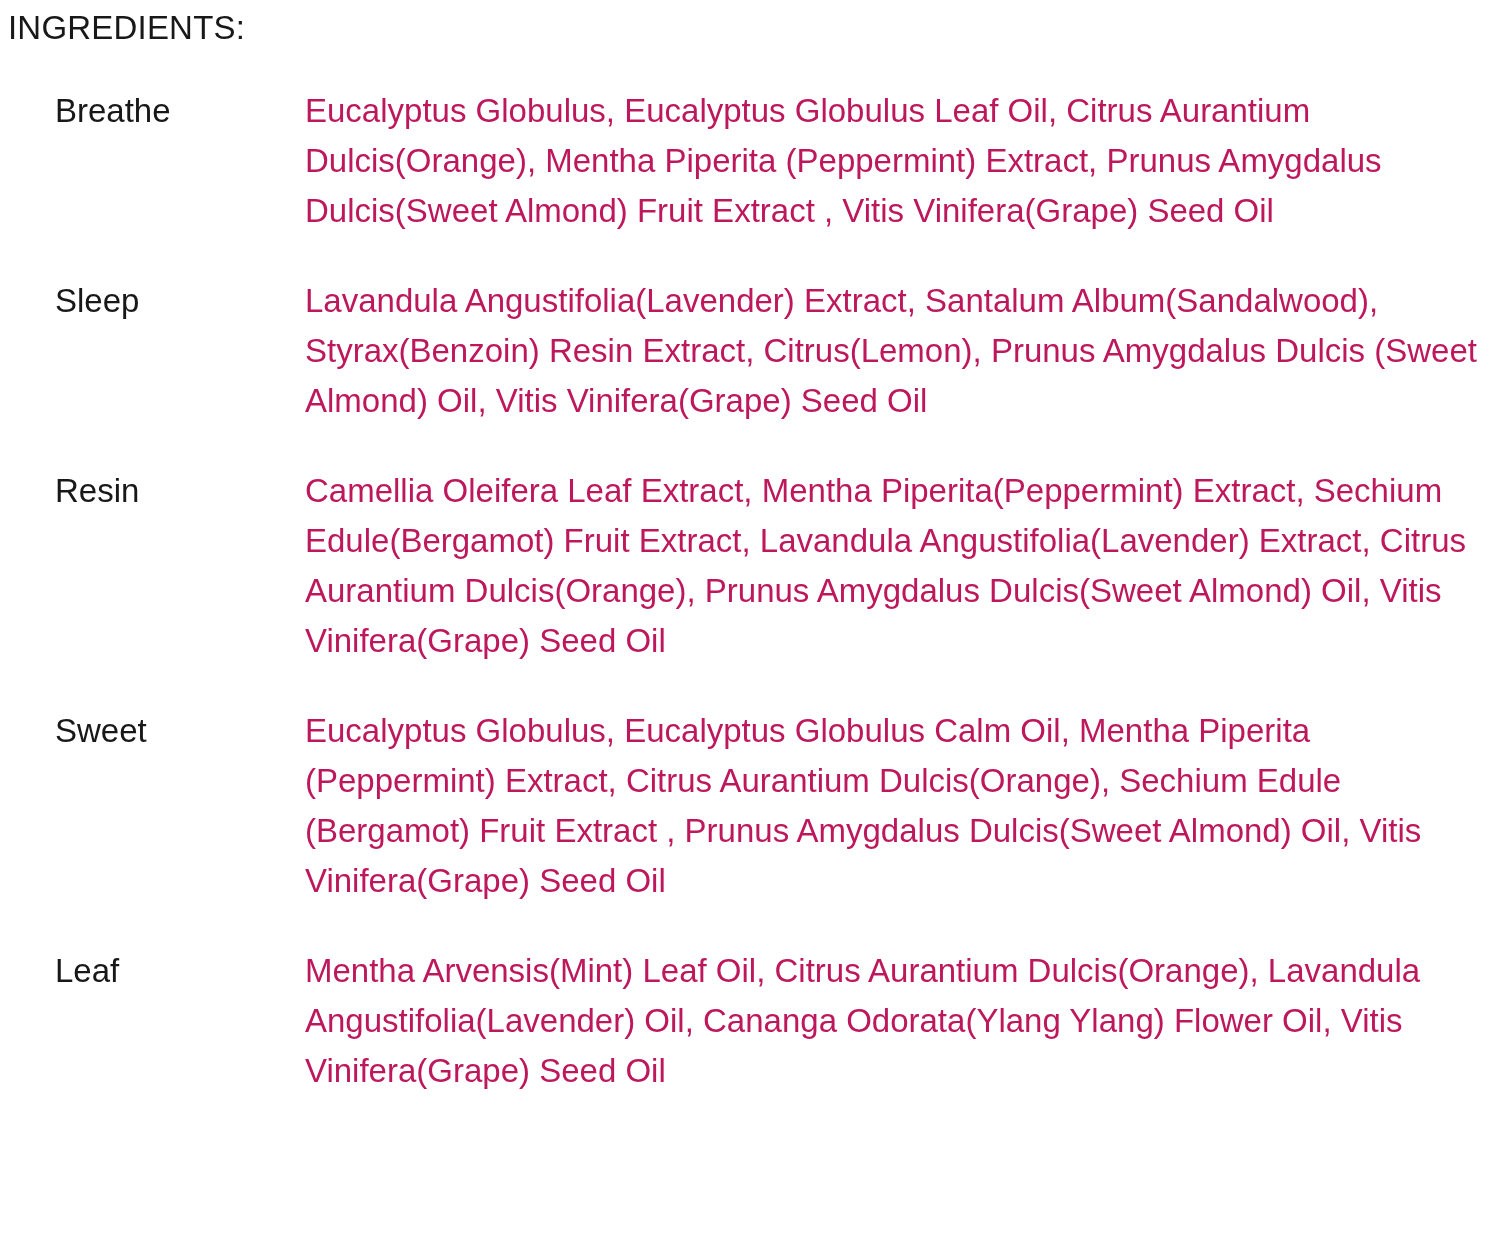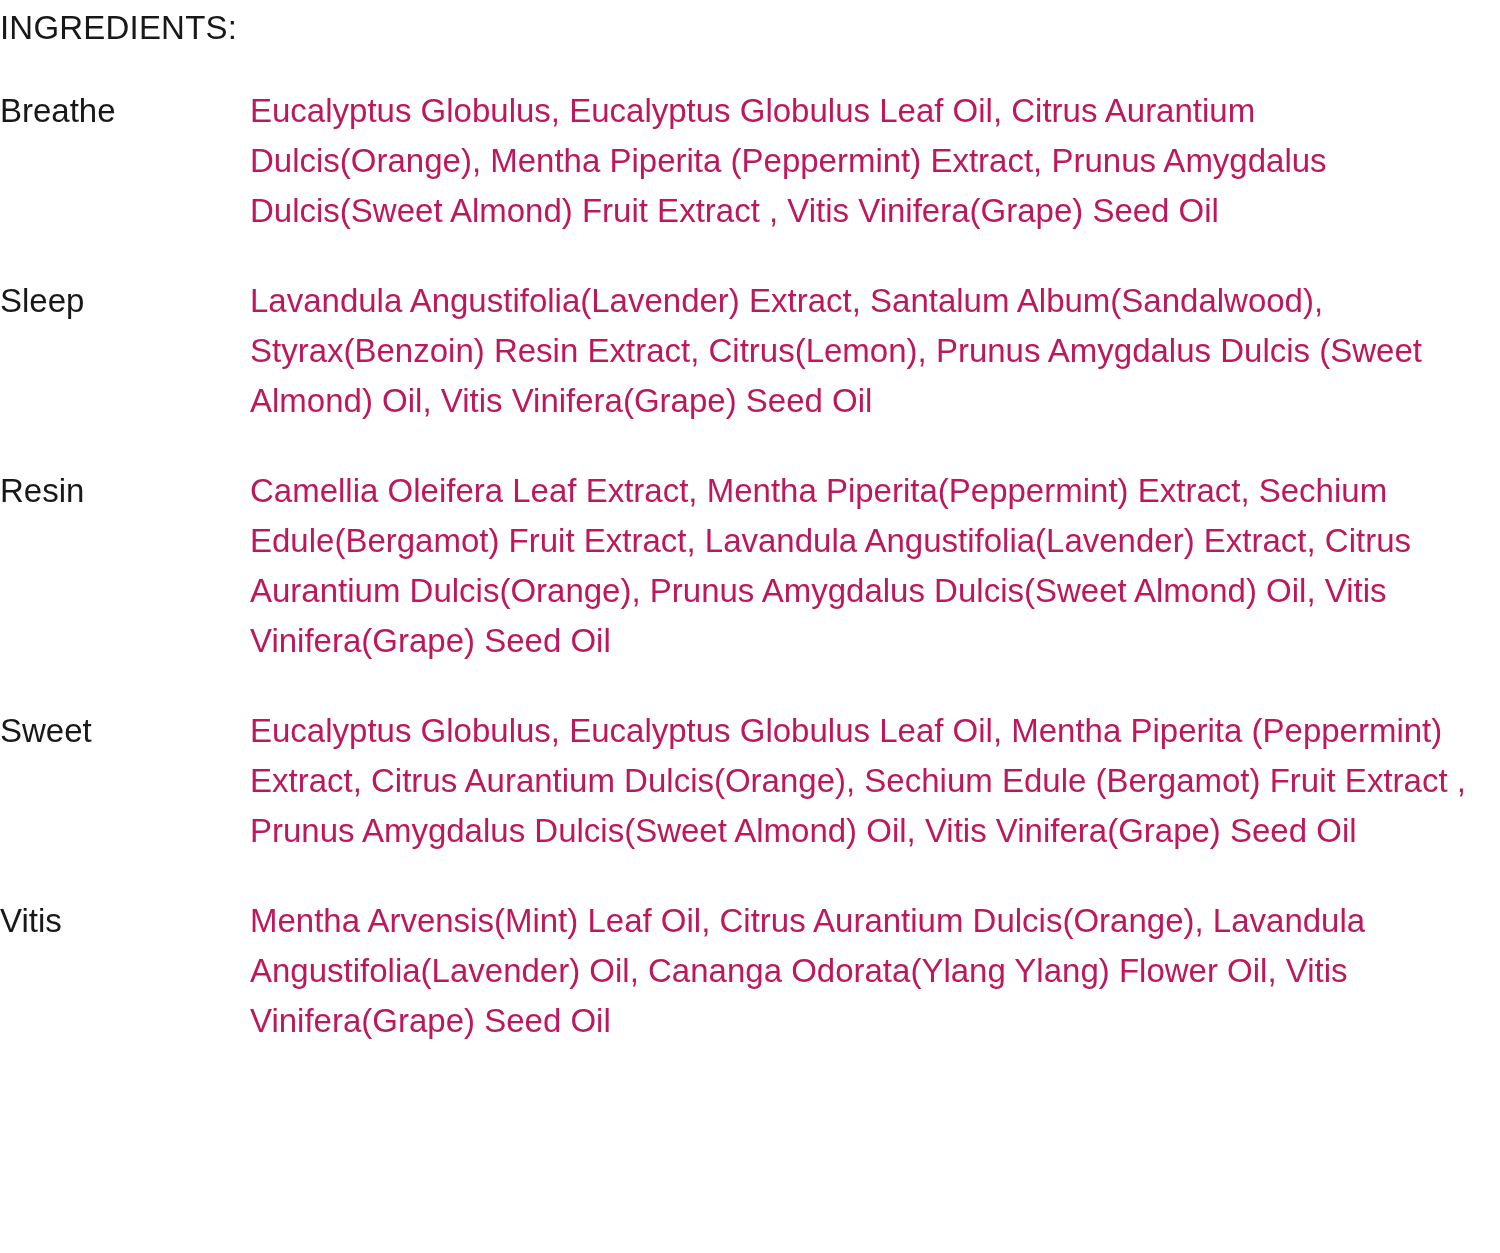--- a/index.html
+++ b/index.html
@@ -11,35 +11,36 @@
     width: 1500px;
     height: 1253px;
     font-family: "Liberation Sans", sans-serif;
     color: #1c1c1c;
     overflow: hidden;
   }
   .page {
     box-sizing: border-box;
     width: 1500px;
     height: 1253px;
-    padding: 6px 10px 0 0;
+    padding: 6px 10px 0 8px;
     background: #ffffff;
   }
   .doc-title {
     font-size: 33px;
     line-height: 44px;
     font-weight: 400;
     letter-spacing: 0.2px;
     margin: 0 0 36px 0;
     color: #181818;
   }
   .ing-row {
     display: flex;
     align-items: flex-start;
     margin-bottom: 40px;
+    margin-left: 47px;
   }
   .ing-row:last-child {
     margin-bottom: 0;
   }
   .ing-name {
     flex: 0 0 250px;
     width: 250px;
     font-size: 33px;
     line-height: 50px;
     color: #181818;
@@ -70,22 +71,22 @@
     <div class="ing-text">Lavandula Angustifolia(Lavender) Extract, Santalum Album(Sandalwood), Styrax(Benzoin) Resin Extract, Citrus(Lemon), Prunus Amygdalus Dulcis (Sweet Almond) Oil, Vitis Vinifera(Grape) Seed Oil</div>
   </div>
 
   <div class="ing-row">
     <div class="ing-name">Resin</div>
     <div class="ing-text">Camellia Oleifera Leaf Extract, Mentha Piperita(Peppermint) Extract, Sechium Edule(Bergamot) Fruit Extract, Lavandula Angustifolia(Lavender) Extract, Citrus Aurantium Dulcis(Orange), Prunus Amygdalus Dulcis(Sweet Almond) Oil, Vitis Vinifera(Grape) Seed Oil</div>
   </div>
 
   <div class="ing-row">
     <div class="ing-name">Sweet</div>
-    <div class="ing-text">Eucalyptus Globulus, Eucalyptus Globulus Leaf Oil, Mentha Piperita (Peppermint) Extract, Citrus Aurantium Dulcis(Orange), Sechium Edule (Bergamot) Fruit Extract , Prunus Amygdalus Dulcis(Sweet Almond) Oil, Vitis Vinifera(Grape) Seed Oil</div>
+    <div class="ing-text">Eucalyptus Globulus, Eucalyptus Globulus Calm Oil, Mentha Piperita (Peppermint) Extract, Citrus Aurantium Dulcis(Orange), Sechium Edule (Bergamot) Fruit Extract , Prunus Amygdalus Dulcis(Sweet Almond) Oil, Vitis Vinifera(Grape) Seed Oil</div>
   </div>
 
   <div class="ing-row">
-    <div class="ing-name">Vitis</div>
+    <div class="ing-name">Leaf</div>
     <div class="ing-text">Mentha Arvensis(Mint) Leaf Oil, Citrus Aurantium Dulcis(Orange), Lavandula Angustifolia(Lavender) Oil, Cananga Odorata(Ylang Ylang) Flower Oil, Vitis Vinifera(Grape) Seed Oil</div>
   </div>
 
 
 </div>
 
 </body></html>

